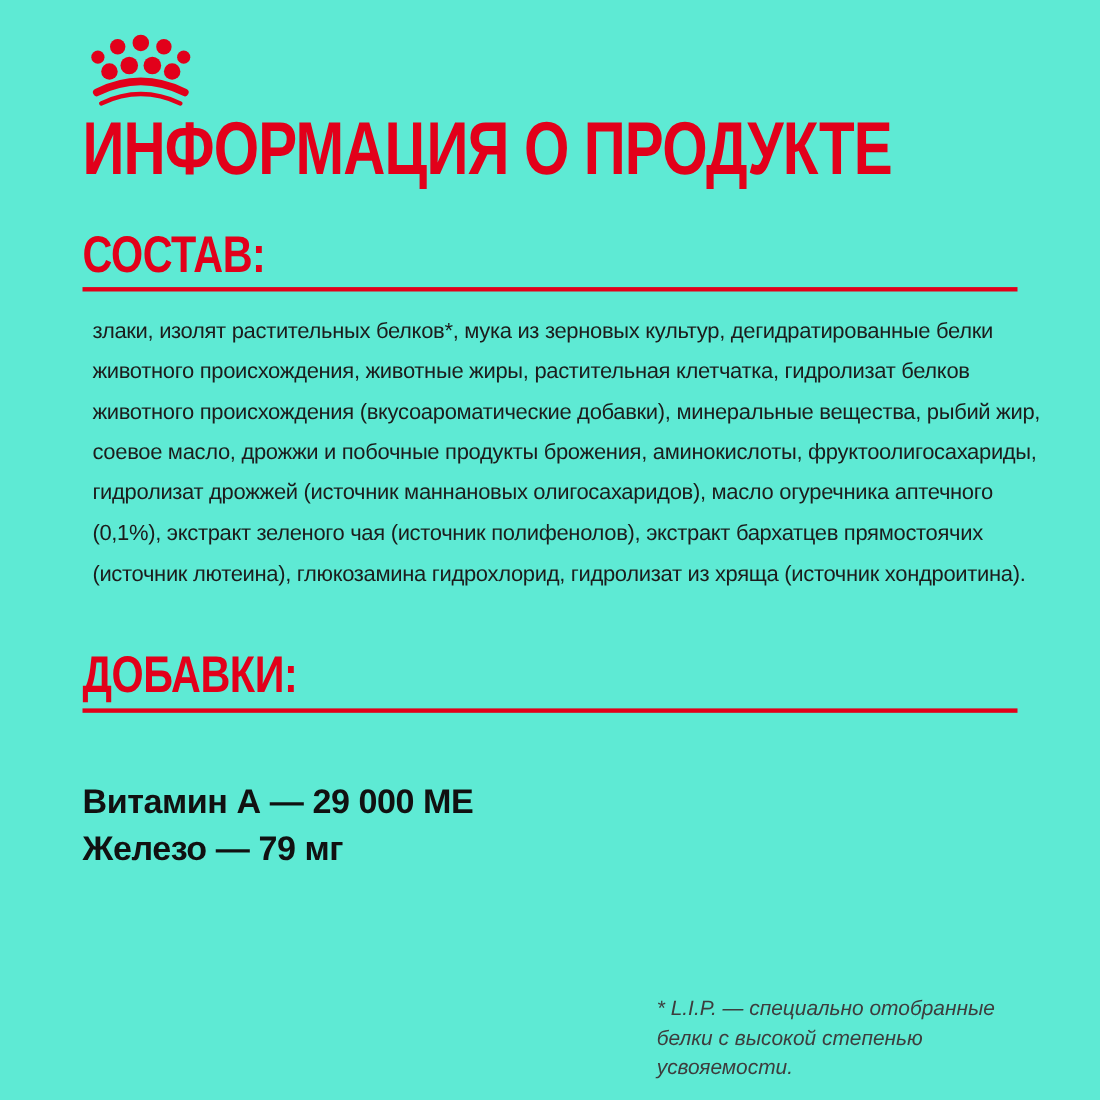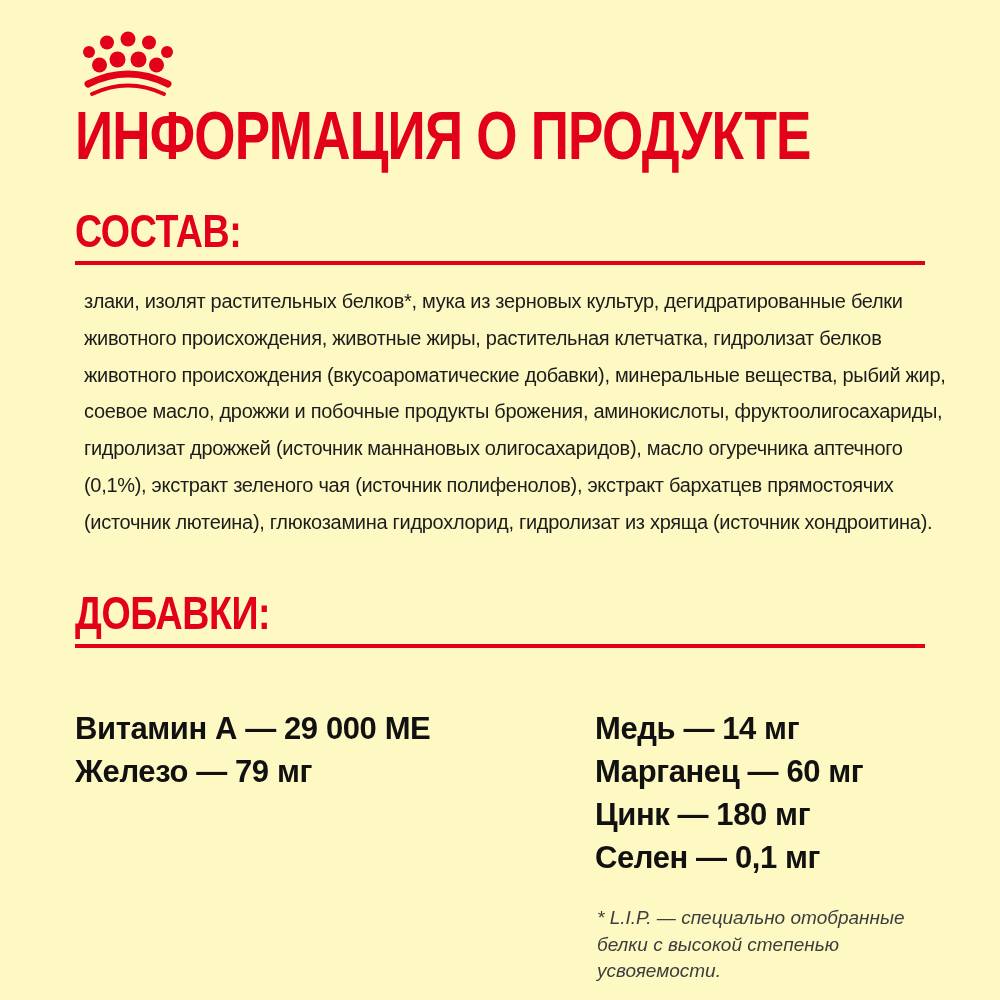--- a/index.html
+++ b/index.html
@@ -2,21 +2,21 @@
 <html><head>
 <meta charset="utf-8">
 <style>
   * { margin: 0; padding: 0; box-sizing: border-box; }
   html, body { background: #ffffff; }
   body { font-family: "Liberation Sans", sans-serif; }
   .page {
     position: relative;
     width: 1000px;
     height: 1000px;
-    background: #fef9c3;
+    background: #5eead4;
     overflow: hidden;
   }
   .crown {
     position: absolute;
     left: 76px;
     top: 27px;
     width: 104px;
     height: 70px;
   }
   .page-title {
@@ -119,22 +119,16 @@
   <p class="composition-body">злаки, изолят растительных белков*, мука из зерновых культур, дегидратированные белки животного происхождения, животные жиры, растительная клетчатка, гидролизат белков животного происхождения (вкусоароматические добавки), минеральные вещества, рыбий жир, соевое масло, дрожжи и побочные продукты брожения, аминокислоты, фруктоолигосахариды, гидролизат дрожжей (источник маннановых олигосахаридов), масло огуречника аптечного (0,1%), экстракт зеленого чая (источник полифенолов), экстракт бархатцев прямостоячих (источник лютеина), глюкозамина гидрохлорид, гидролизат из хряща (источник хондроитина).</p>
 
   <h2 class="section-heading heading-additives">ДОБАВКИ:</h2>
   <div class="red-rule rule-additives"></div>
 
   <ul class="additives-list additives-left">
     <li>Витамин А — 29 000 МЕ</li>
     <li>Железо — 79 мг</li>
   </ul>
 
-  <ul class="additives-list additives-right">
-    <li>Медь — 14 мг</li>
-    <li>Марганец — 60 мг</li>
-    <li>Цинк — 180 мг</li>
-    <li>Селен — 0,1 мг</li>
-  </ul>
 
   <p class="footnote">* L.I.P. — специально отобранные белки с высокой степенью усвояемости.</p>
 
 </div>
 
 </body></html>

